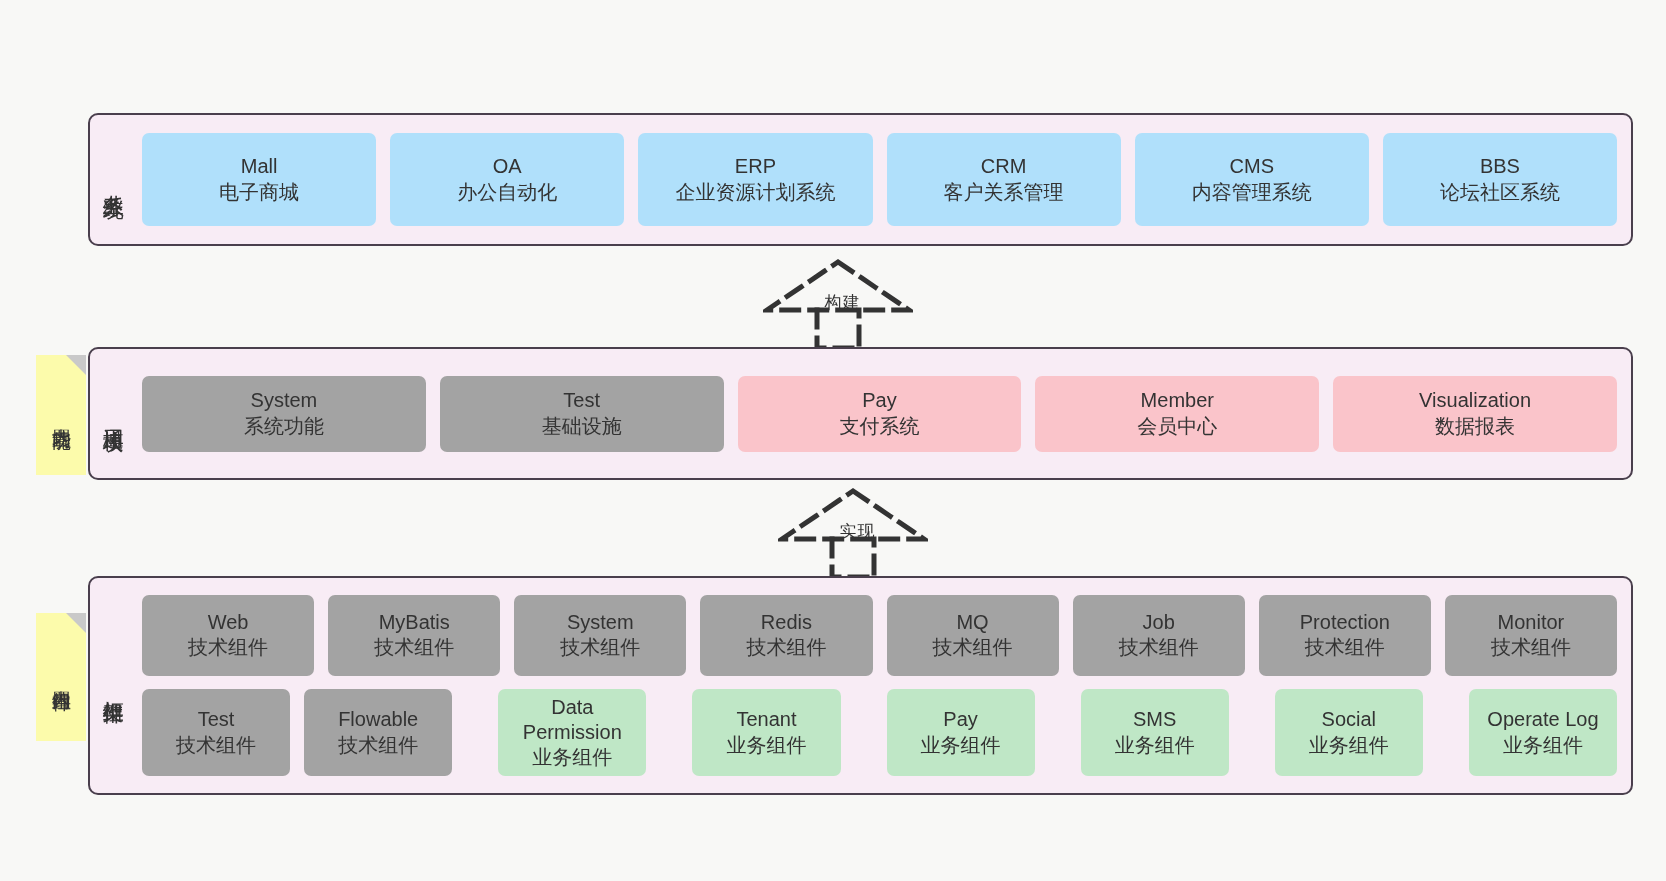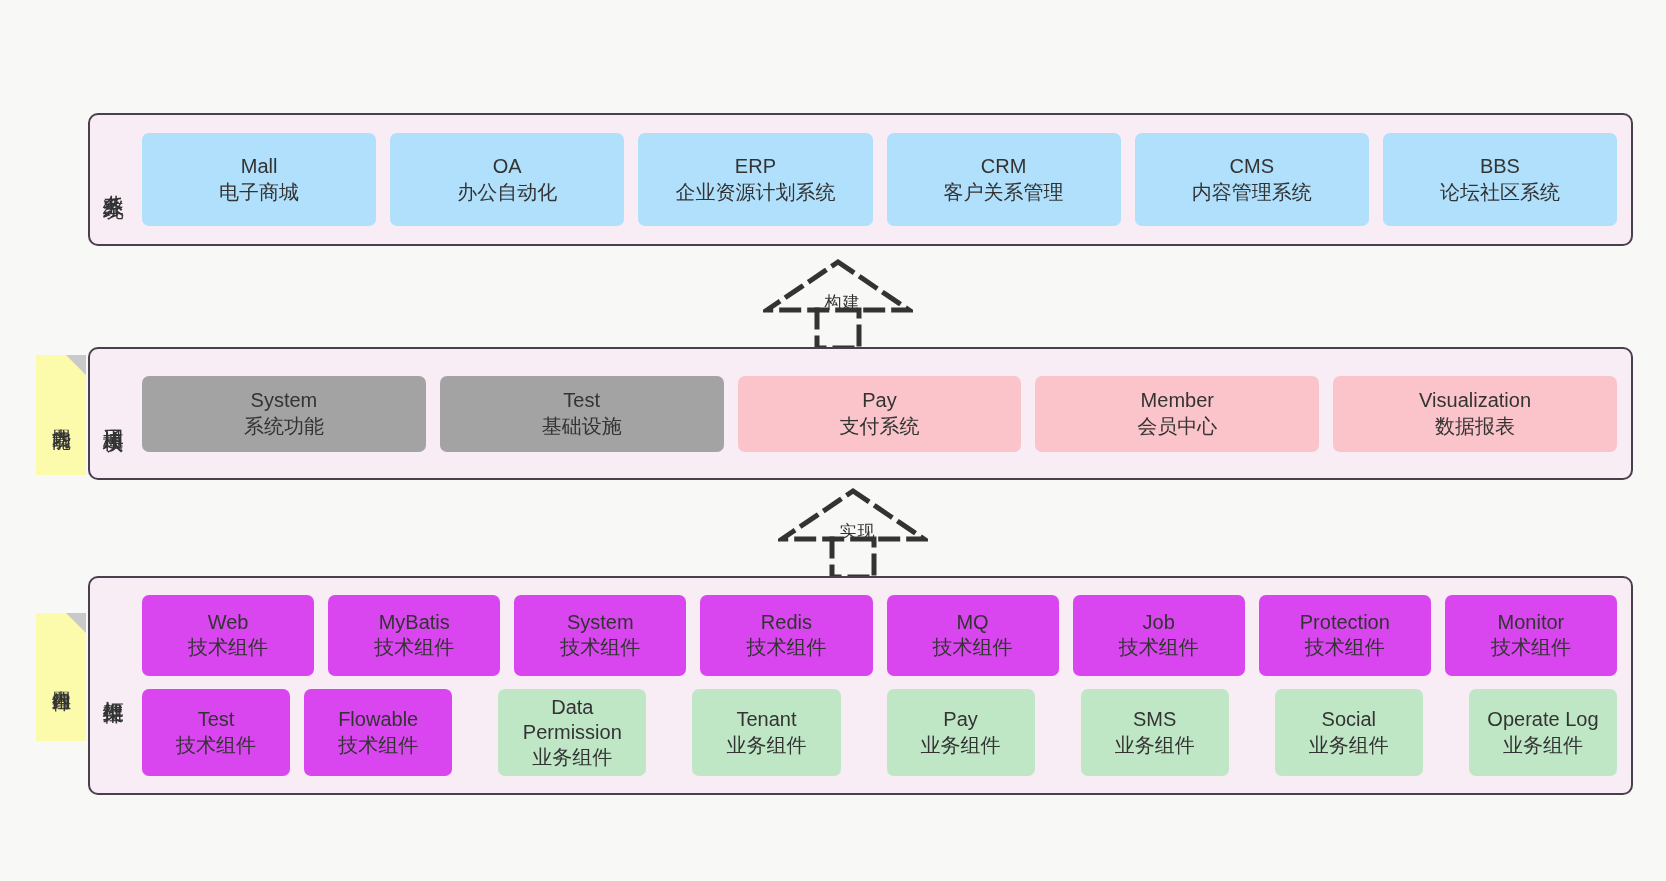--- a/index.html
+++ b/index.html
@@ -84,21 +84,21 @@
     line-height: 1.26;
     color: #333333;
     padding: 6px 6px;
   }
   .card .en { display: block; }
   .card .cn { display: block; }
 
   .card.blue        { background: #b0e0fb; }
   .card.red         { background: #a3a3a3; }
   .card.pink        { background: #fac4ca; }
-  .card.green       { background: #d946ef; }
+  .card.green       { background: #a3a3a3; }
   .card.green-light { background: #bfe7c6; margin-left: 32px; }
 
   
   #layer-business { left: 88px;  top: 113px; width: 1545px; height: 133px; }
   #layer-business .card { height: 93px; }
 
   #layer-common   { left: 88px;  top: 347px; width: 1545px; height: 133px; }
   #layer-common .card { height: 76px; }
 
   #layer-framework{ left: 88px;  top: 576px; width: 1545px; height: 219px; }

